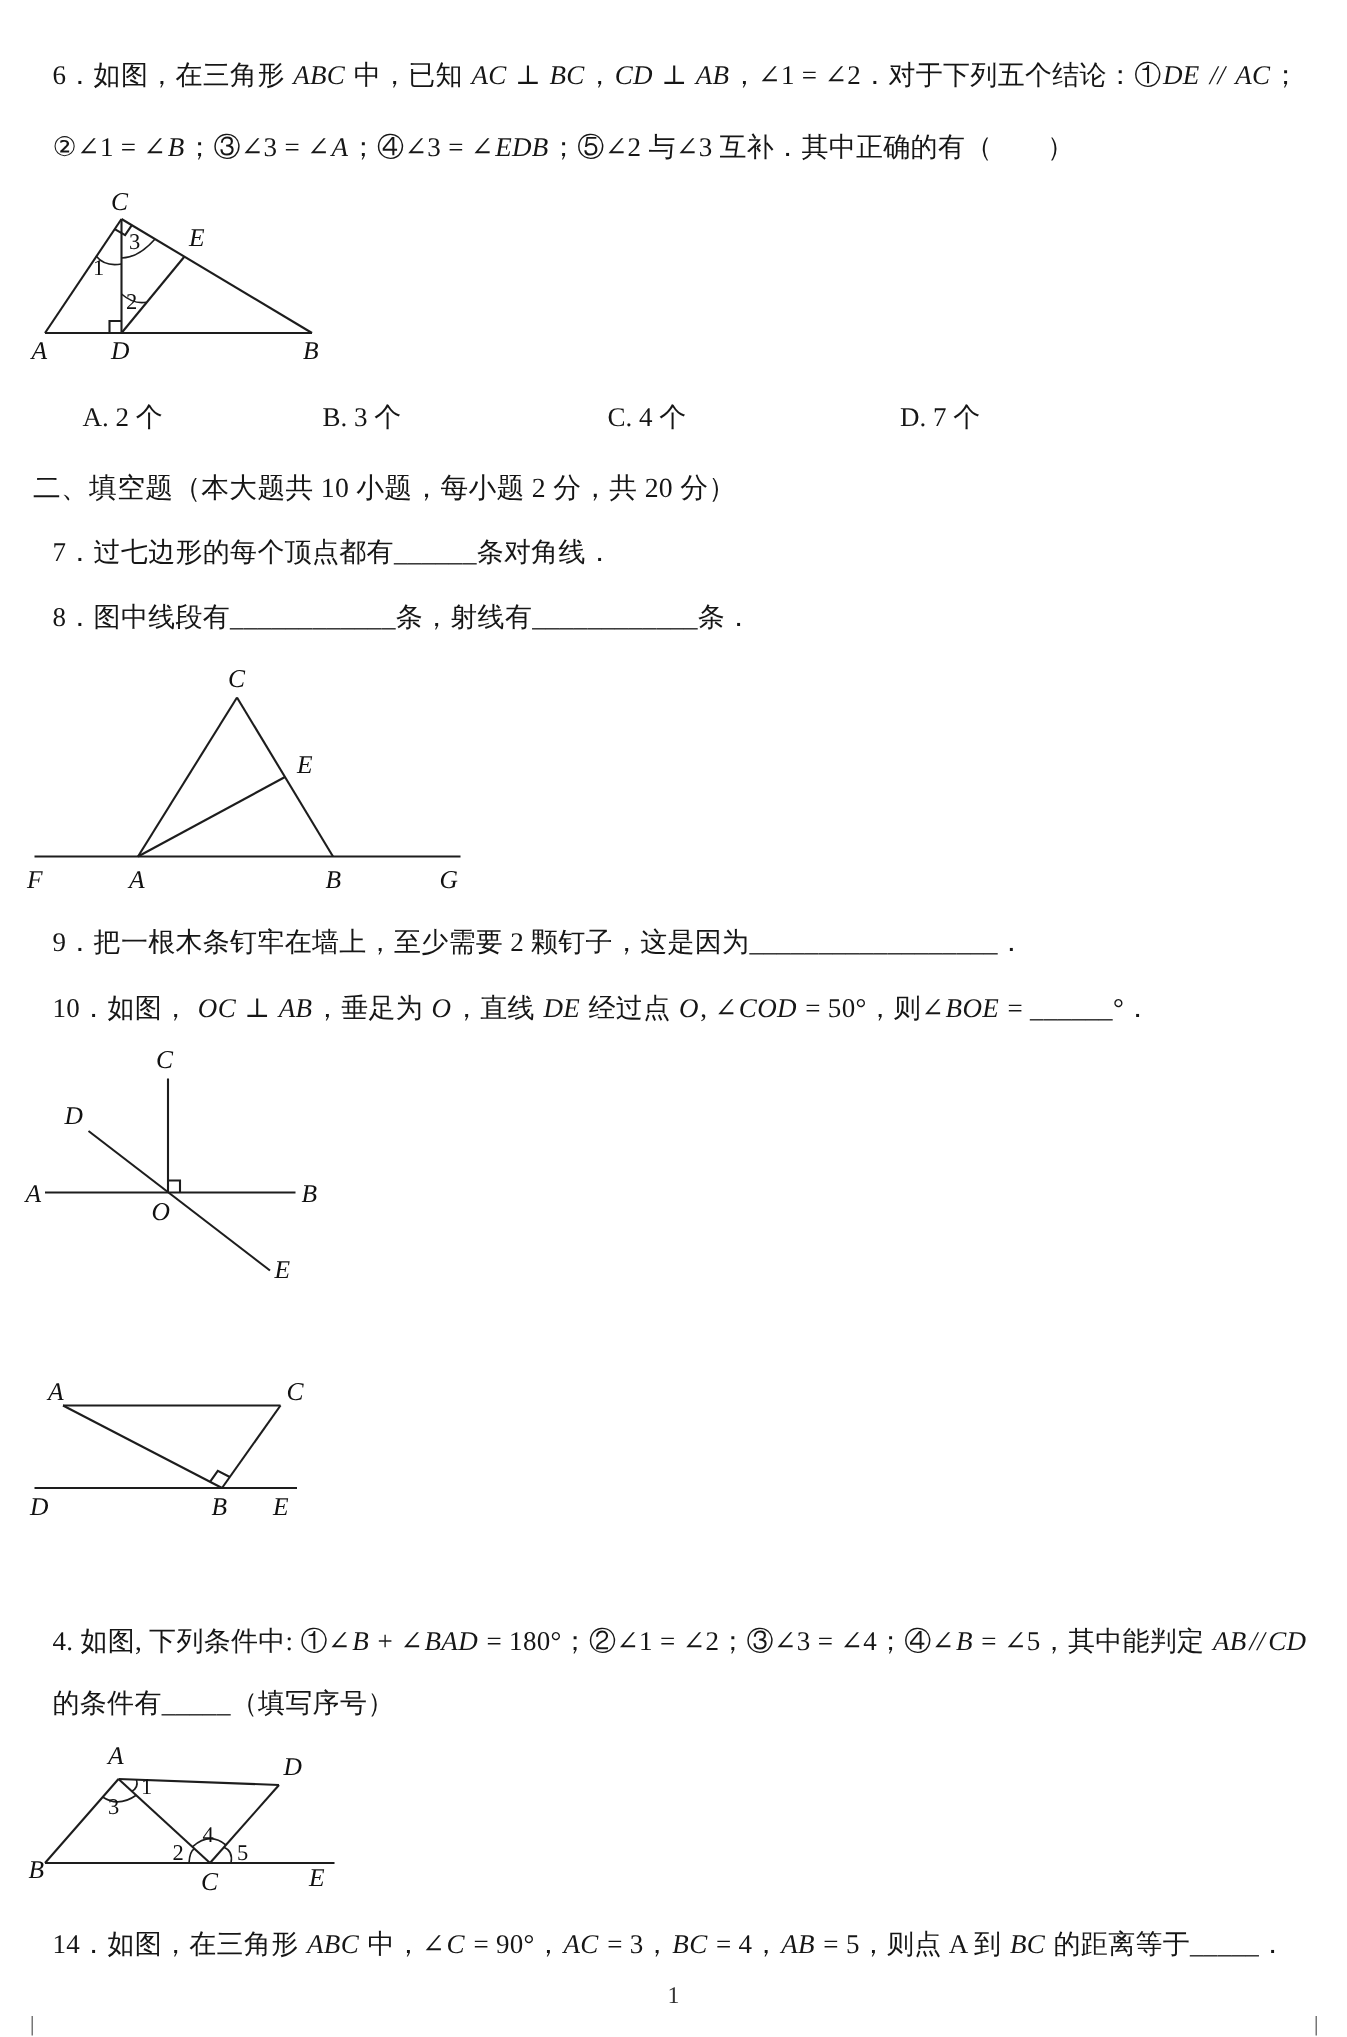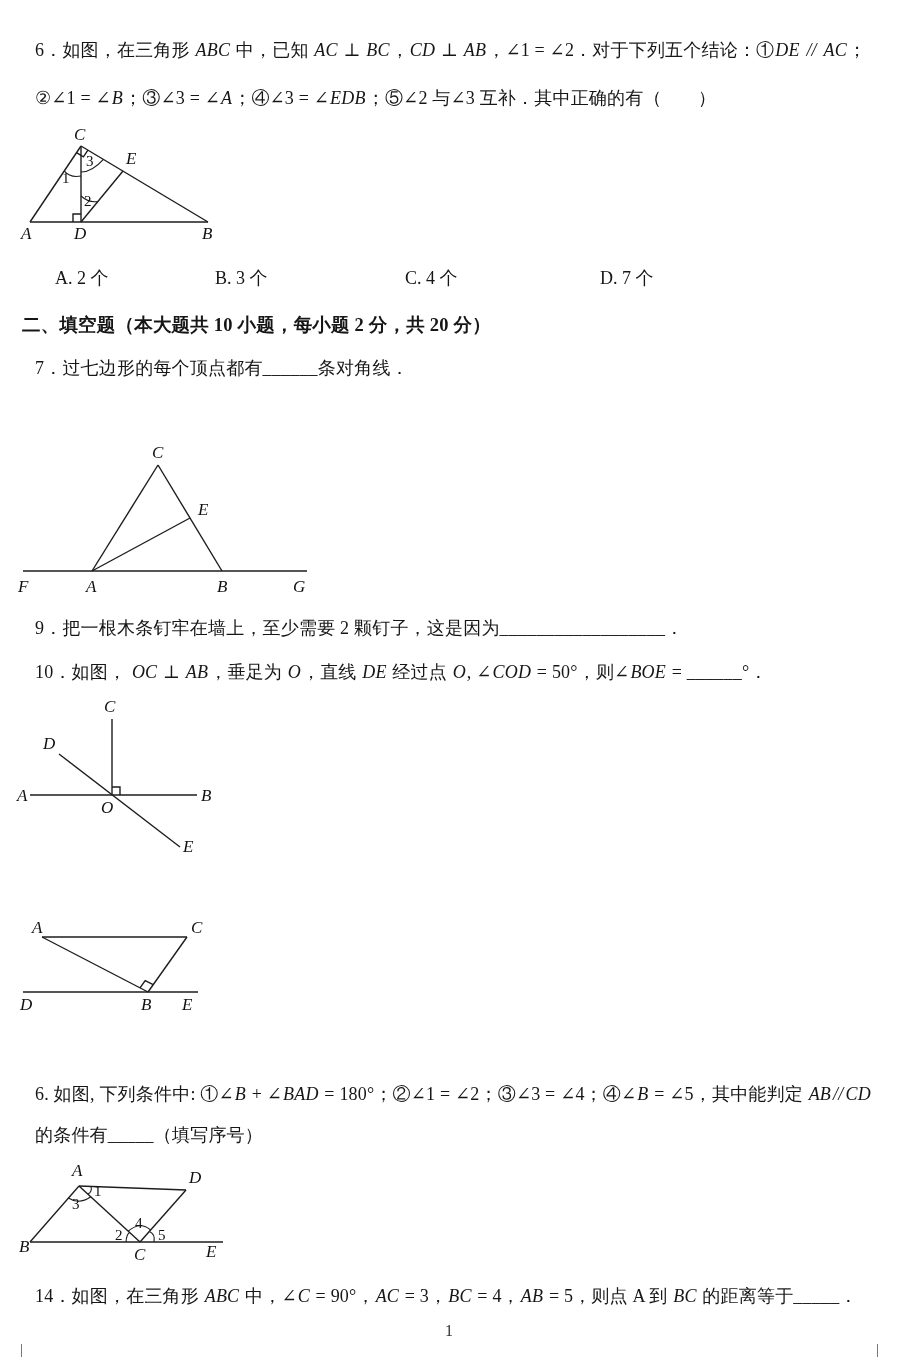--- a/index.html
+++ b/index.html
@@ -3,21 +3,21 @@
 <meta charset="utf-8">
 <style>
   html,body{margin:0;padding:0;background:#e8e8e8;}
   .page{
     position:relative;width:898px;height:1358px;background:#ffffff;
     font-family:"Liberation Serif","DejaVu Serif",serif;color:#161616;
     overflow:hidden;margin:0 auto;
   }
   .line{position:absolute;left:35px;font-size:18px;white-space:nowrap;letter-spacing:0.2px;}
   .mi{font-style:italic;padding:0 1px;margin-top:20px;}
-  .sect{font-size:18.5px;font-weight:bold;}
+  .sect{font-size:18.5px;}
   .opt{position:absolute;font-size:18px;white-space:nowrap;}
   .fig{position:absolute;}
   .fig line,.fig path,.fig polyline{stroke:#1d1d1d;stroke-width:1.4;fill:none;}
   .fig path.arc{stroke-width:1.1;}
   .flbl{font:italic 17px "Liberation Serif",serif;fill:#111;}
   .fnum{font:15px "Liberation Serif",serif;fill:#111;font-style:normal;}
   .pagenum{position:absolute;left:0;width:898px;text-align:center;font-size:16px;color:#333;}
   .tick{position:absolute;width:1px;height:13px;background:#777;}
 </style>
 </head>
@@ -52,20 +52,21 @@
   <div style="position:absolute;top:266px;left:0;width:818px;height:24px">
     <span class="opt" style="left:55px">A. 2 个</span>
     <span class="opt" style="left:215px">B. 3 个</span>
     <span class="opt" style="left:405px">C. 4 个</span>
     <span class="opt" style="left:600px">D. 7 个</span>
   </div>
 
   <div class="line sect" style="top:312px;left:22px">二、填空题（本大题共 10 小题，每小题 2 分，共 20 分）</div>
 
   <div class="line" style="top:356px">7．过七边形的每个顶点都有______条对角线．</div>
+  <div class="line" style="top:399px">8．图中线段有____________条，射线有____________条．</div>
 
   <svg class="fig" style="left:10px;top:443px" width="310" height="155" viewBox="0 0 310 155">
     <line x1="13" y1="128" x2="297" y2="128"></line>
     <line x1="82" y1="128" x2="148" y2="22"></line>
     <line x1="148" y1="22" x2="212" y2="128"></line>
     <line x1="82" y1="128" x2="180" y2="75"></line>
     <text class="flbl" x="8" y="149">F</text>
     <text class="flbl" x="76" y="149">A</text>
     <text class="flbl" x="207" y="149">B</text>
     <text class="flbl" x="283" y="149">G</text>
@@ -96,21 +97,21 @@
     <line x1="27" y1="20" x2="133" y2="75"></line>
     <line x1="133" y1="75" x2="172" y2="20"></line>
     <polyline points="125,70.9 130.2,63.6 138.2,67.7"></polyline>
     <text class="flbl" x="17" y="16">A</text>
     <text class="flbl" x="176" y="16">C</text>
     <text class="flbl" x="5" y="93">D</text>
     <text class="flbl" x="126" y="93">B</text>
     <text class="flbl" x="167" y="93">E</text>
   </svg>
 
-  <div class="line" style="top:1082px"><span>6. 如图, 下列条件中: ①∠</span><span class="mi">B</span><span> + ∠</span><span class="mi">BAD</span><span> = 180°；②∠1 = ∠2；③∠3 = ∠4；④∠</span><span class="mi">B</span><span> = ∠5，其中能判定 </span><span class="mi">AB</span><span class="mi">//</span><span class="mi">CD</span></div>
+  <div class="line" style="top:1082px"><span>4. 如图, 下列条件中: ①∠</span><span class="mi">B</span><span> + ∠</span><span class="mi">BAD</span><span> = 180°；②∠1 = ∠2；③∠3 = ∠4；④∠</span><span class="mi">B</span><span> = ∠5，其中能判定 </span><span class="mi">AB</span><span class="mi">//</span><span class="mi">CD</span></div>
   <div class="line" style="top:1123px">的条件有_____（填写序号）</div>
 
   <svg class="fig" style="left:15px;top:1162px" width="225" height="108" viewBox="0 0 225 108">
     <line x1="15" y1="80" x2="208" y2="80"></line>
     <line x1="15" y1="80" x2="64" y2="24"></line>
     <line x1="64" y1="24" x2="171" y2="28"></line>
     <line x1="64" y1="24" x2="125" y2="80"></line>
     <line x1="171" y1="28" x2="125" y2="80"></line>
     <path class="arc" d="M53.4,36 Q64,43 75.8,34.8"></path>
     <path class="arc" d="M72.8,32.1 Q77.5,30 76,24.4"></path>

